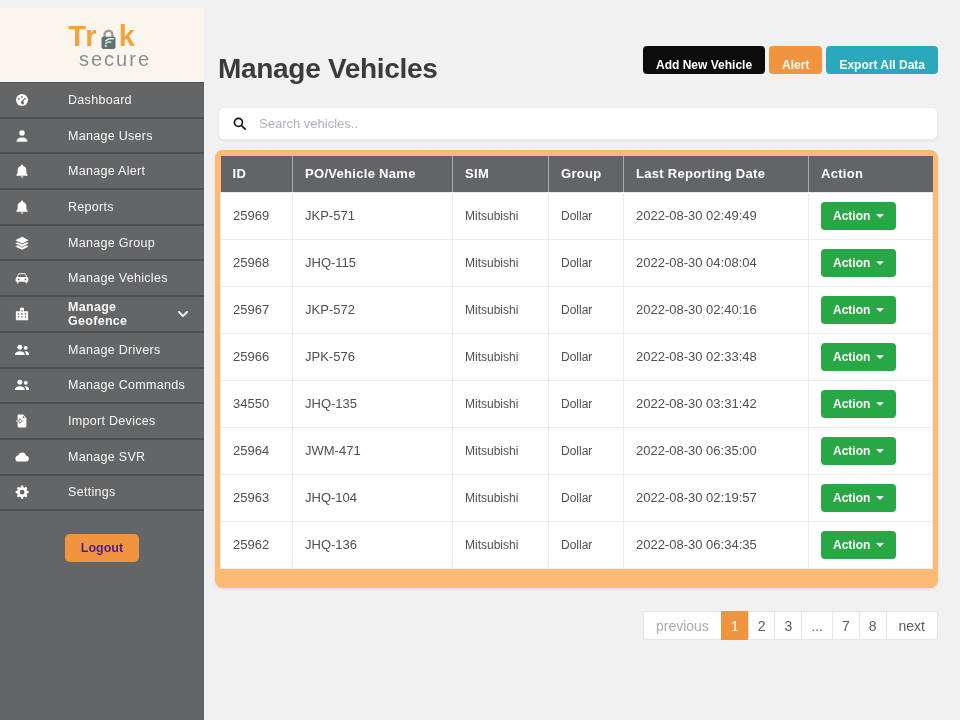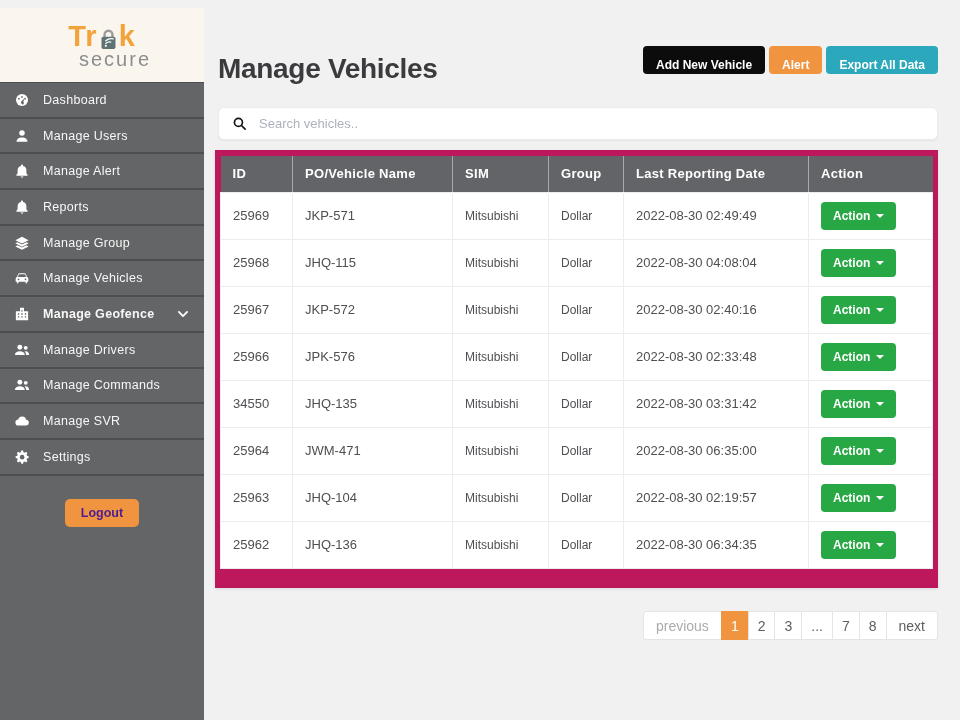--- a/index.html
+++ b/index.html
@@ -21,21 +21,21 @@
   .logo-line1 .lock svg { width:100%; height:100%; display:block; }
   .logo-line2 { font-size:20px; color:var(--logo-gray,#8C8D90); letter-spacing:2px;
                 line-height:1; margin-top:-2px; margin-left:26px; }
 
   .nav { border-top:1px solid var(--sidebar-divider,#4D4E50); }
   .nav-item { height:35.7px; display:flex; align-items:center; gap:13px;
               padding:0 14px; cursor:pointer;
               border-bottom:2px solid var(--sidebar-divider,#4D4E50); }
   .nav-item .icon { width:16px; height:16px; flex:0 0 16px; }
   .nav-item .icon svg { width:16px; height:16px; display:block; }
-  .nav-item .label { color:#F7F7F7; font-size:12.5px; letter-spacing:.3px; }
+  .nav-item .label { color:#F7F7F7; font-size:12.5px; letter-spacing:.3px;margin-left:25px; }
   .nav-item.active .label { font-weight:bold; }
   .nav-chevron { margin-left:auto; width:14px; height:14px; }
   .nav-chevron svg { width:14px; height:14px; display:block; }
   svg .cut { fill:var(--sidebar-bg,#646567); }
 
   .logout-btn { display:block; margin:23px auto 0; width:74px; height:28px;
                 background:var(--accent-orange,#F0943F); color:#4c1d95; border:none;
                 border-radius:5px; font-size:12.5px; font-weight:bold;
                 font-family:inherit; cursor:pointer; }
 
@@ -55,21 +55,21 @@
                 background:#fff; border-radius:6px; border:1px solid #ECECEE;
                 box-shadow:0 1px 2px rgba(0,0,0,.06);
                 display:flex; align-items:center; padding:0 13px; gap:12px; }
   .search-bar .sicon { width:15px; height:15px; flex:0 0 15px; }
   .search-bar .sicon svg { width:15px; height:15px; display:block; }
   .search-bar input { border:none; outline:none; flex:1; font-family:inherit;
                       font-size:13px; color:#444; background:transparent; }
   .search-bar input::placeholder { color:#ABB2BC; }
 
   .table-card { position:absolute; top:150px; left:19px; width:723px; height:438px;
-                background:#be185d; border-radius:0; box-shadow:0 1px 3px rgba(0,0,0,.10);
+                background:#fdba74; border-radius:8px; box-shadow:0 1px 3px rgba(0,0,0,.10);
                 padding:6px 5px; }
   table { width:713px; border-collapse:collapse; table-layout:fixed; }
   thead th { background:var(--table-header-bg,#636467); color:#fff; font-size:13px;
              font-weight:bold; text-align:left; height:36px; padding:0 12px;
              letter-spacing:.3px; }
   thead th + th { border-left:1px solid rgba(255,255,255,.45); }
   tbody td { border:1px solid #ECECEC; height:47px; padding:0 12px;
              font-size:13px; color:var(--cell-text,#4E4F52); background:#fff; }
   tbody td.sm { font-size:12px; }
   .action-btn { background:var(--action-green,#28A745); color:#fff; border:none;
@@ -204,20 +204,30 @@
             <circle cx="8.8" cy="8" r="3.7"></circle>
             <path d="M1.4 19.6c0-3.9 3.3-5.7 7.4-5.7s7.4 1.8 7.4 5.7z"></path>
             <circle cx="17.6" cy="8.8" r="2.9"></circle>
             <path d="M17.8 13.8c2.8.3 4.8 2 4.8 5.8h-4.3a8 8 0 0 0-2.4-5.3 6 6 0 0 1 1.9-.5z"></path>
           </svg>
         </span>
       <span class="label">Manage Commands</span>
     </div>
     <div class="nav-item">
       <span class="icon">
+          <svg viewBox="0 0 24 24">
+            <path fill="#fff" fill-rule="evenodd" d="M13.6 2.4H7a1.6 1.6 0 0 0-1.6 1.6v16A1.6 1.6 0 0 0 7 21.6h10a1.6 1.6 0 0 0 1.6-1.6V7.4l-5-5zm-.2 1.9 3.3 3.3h-3.3V4.3z"></path>
+            <path class="cut" d="M1.6 10.3h6.6V7.6l5 4.4-5 4.4v-2.7H1.6z"></path>
+            <path fill="#fff" d="M3 11.2h5.8V9.5l3.2 2.5-3.2 2.5v-1.7H3z"></path>
+          </svg>
+        </span>
+      <span class="label">Import Devices</span>
+    </div>
+    <div class="nav-item">
+      <span class="icon">
           <svg viewBox="0 0 24 24" fill="#fff">
             <path d="M6.9 18.8a4.5 4.5 0 0 1-.5-9A6 6 0 0 1 18.1 10a4.1 4.1 0 0 1-.6 8.8z"></path>
           </svg>
         </span>
       <span class="label">Manage SVR</span>
     </div>
     <div class="nav-item">
       <span class="icon">
           <svg viewBox="0 0 24 24" fill="#fff">
             <path d="m13.6 2.4.6 2.5 1.7.7 2.2-1.3 2 2-1.3 2.2.7 1.7 2.5.6v2.8l-2.5.6-.7 1.7 1.3 2.2-2 2-2.2-1.3-1.7.7-.6 2.5h-2.8l-.6-2.5-1.7-.7-2.2 1.3-2-2 1.3-2.2-.7-1.7-2.5-.6v-2.8l2.5-.6.7-1.7-1.3-2.2 2-2 2.2 1.3 1.7-.7.6-2.5z"></path>

